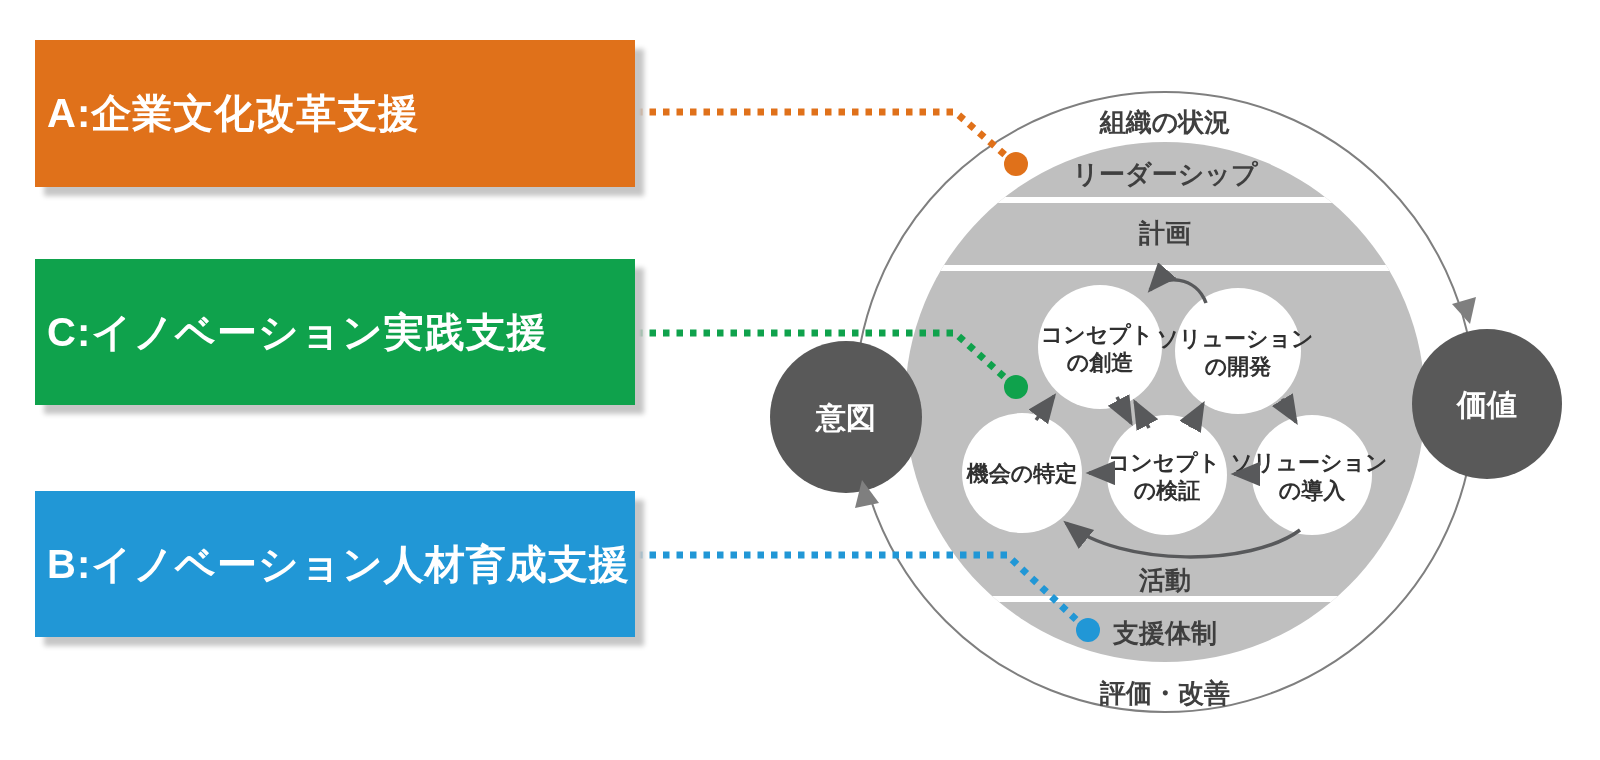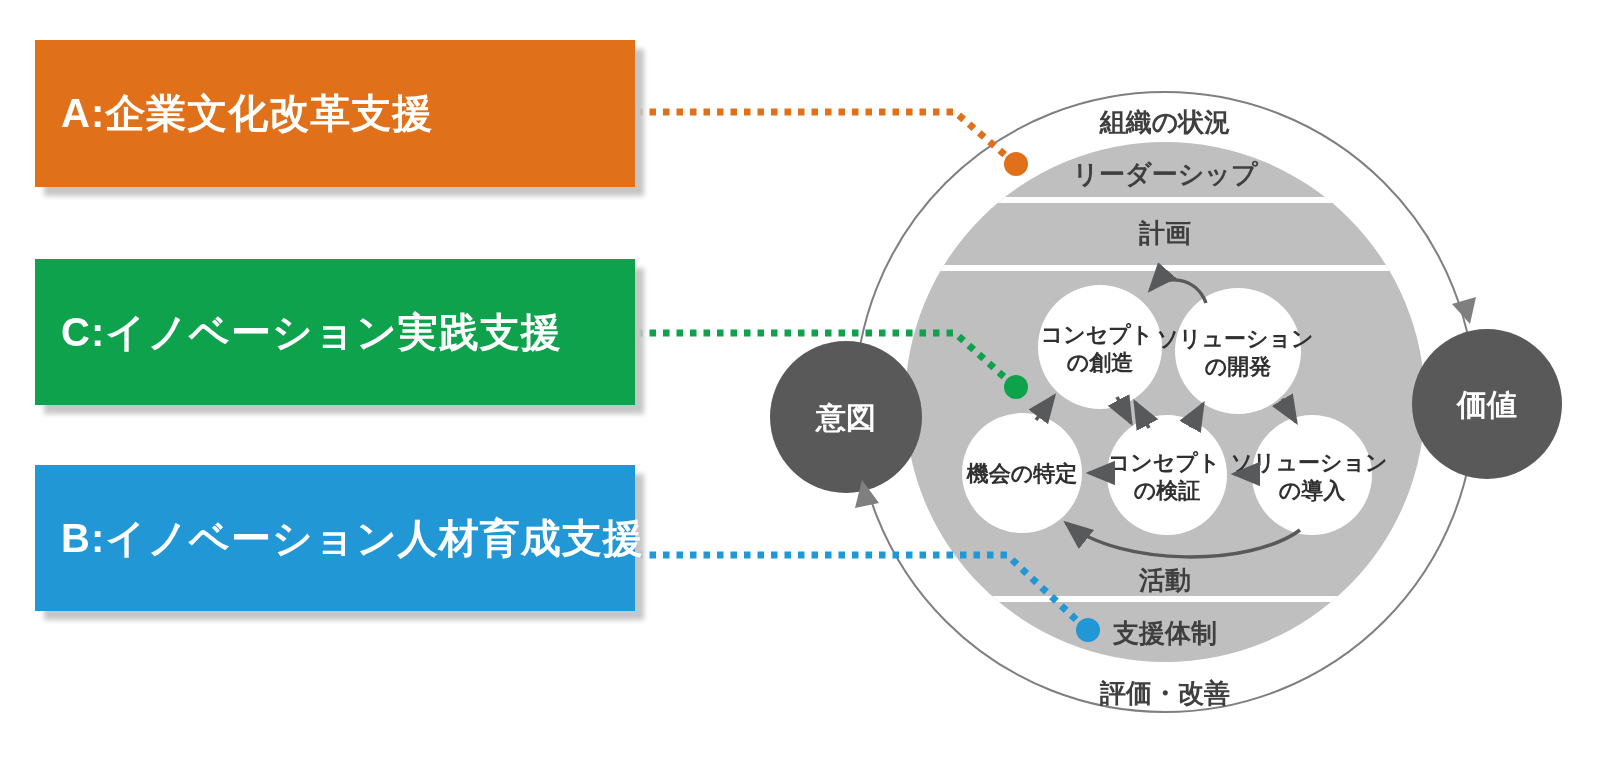--- a/index.html
+++ b/index.html
@@ -4,26 +4,26 @@
 <style>
   html,body{margin:0;padding:0;background:#ffffff;}
   body{width:1600px;height:760px;position:relative;overflow:hidden;
        font-family:"Liberation Sans",sans-serif;}
   .stage{position:absolute;inset:0;width:1600px;height:760px;}
   .legend-box{
     position:absolute;left:35px;width:600px;height:146px;
     box-shadow:9px 9px 5px #c6c6c6;
     display:flex;align-items:center;
     color:#ffffff;font-size:40px;font-weight:bold;
-    padding-left:26px;box-sizing:border-box;
+    padding-left:12px;box-sizing:border-box;
     letter-spacing:1px;white-space:nowrap;
   }
   #box-a{top:40px;height:147px;}
   #box-c{top:259px;}
-  #box-b{top:465px;}
+  #box-b{top:491px;}
   svg text{font-family:"Liberation Sans",sans-serif;font-weight:bold;}
   .band-label{fill:#3f3f3f;font-size:26px;}
   .circle-label{fill:#303030;font-size:22px;}
   .side-label{fill:#ffffff;font-size:30px;}
 </style>
 </head>
 <body>
 
 <div class="stage">
 

